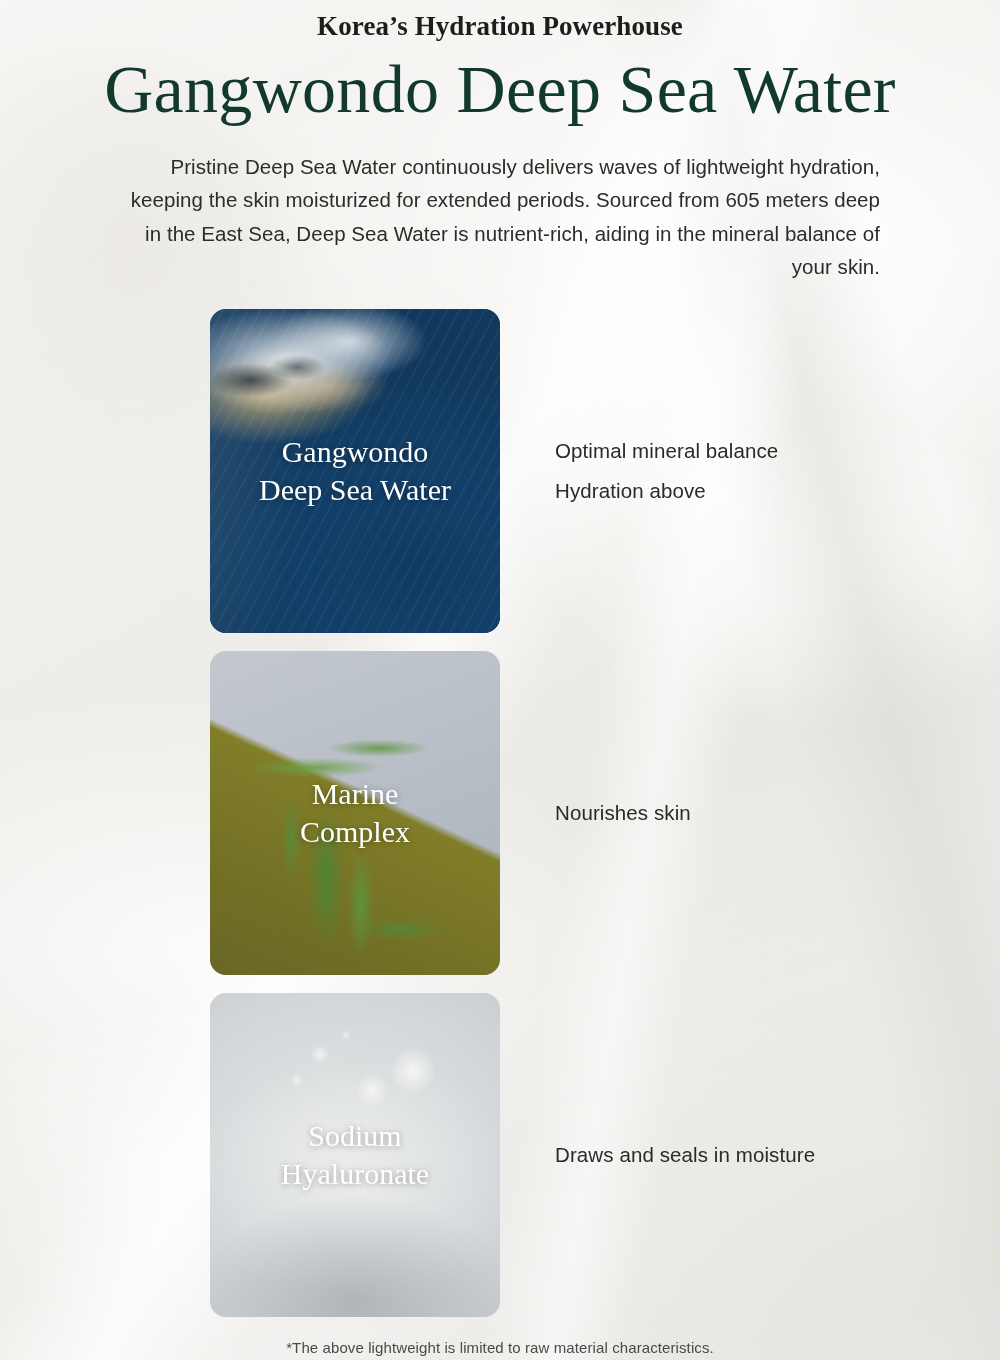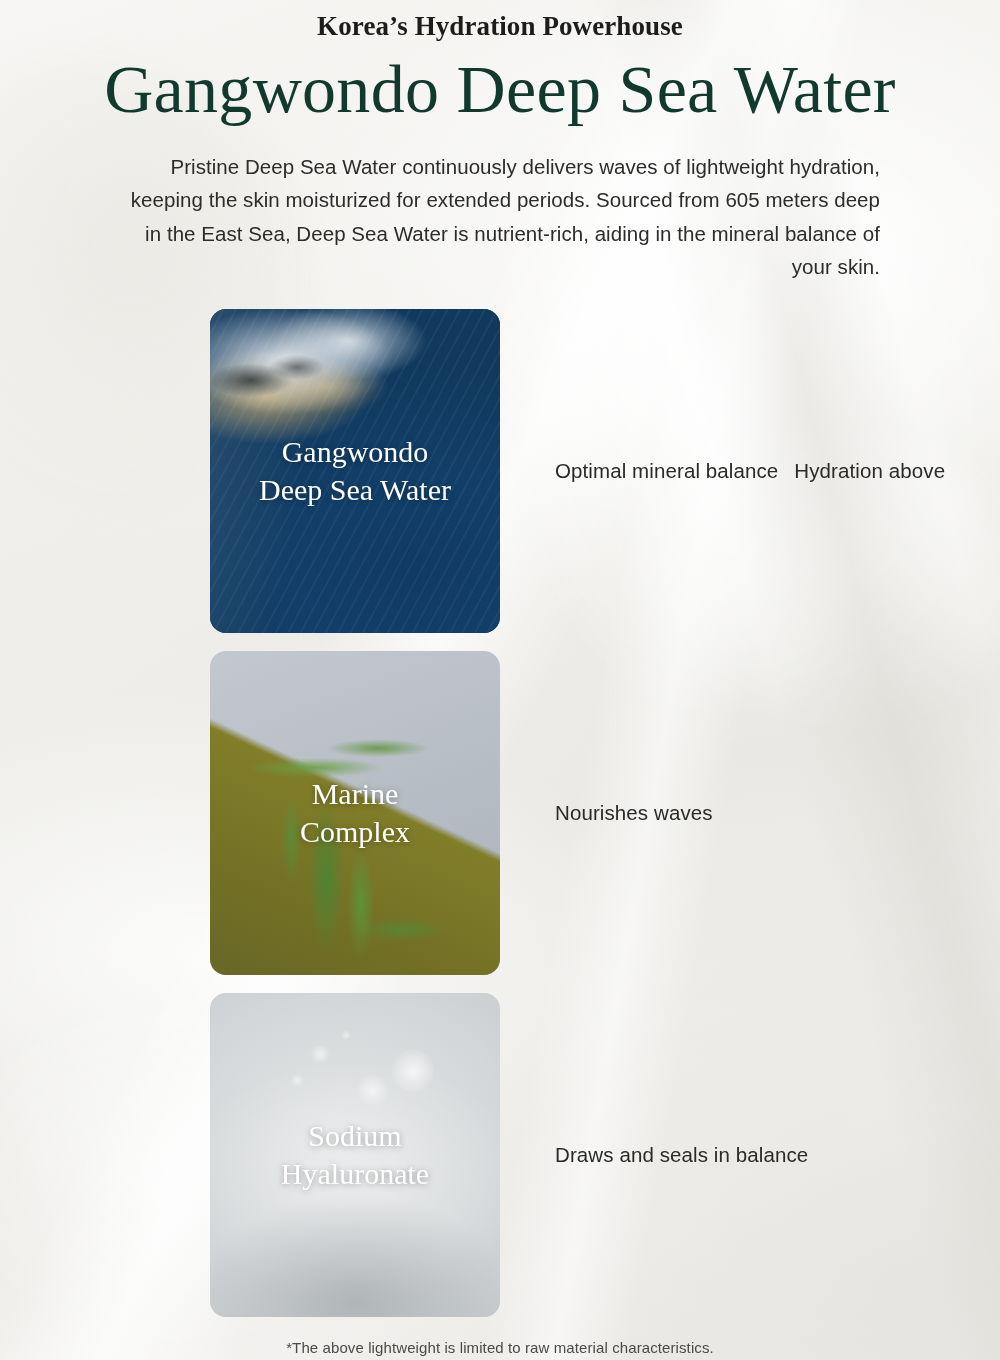--- a/index.html
+++ b/index.html
@@ -102,21 +102,21 @@
     font-family: "Liberation Serif", serif;
     font-size: 30px;
     line-height: 1.27;
     color: #ffffff;
     text-shadow: 0 1px 6px rgba(0,0,0,0.35);
     padding: 0 12px;
   }
   .benefits {
     margin-left: 55px;
     display: flex;
-    flex-direction: row;
+    flex-direction: column;
     gap: 16px;
   }
   .benefit {
     font-size: 20.5px;
     color: #2a2a28;
     letter-spacing: 0.1px;
   }
 
   
   .art-sea {
@@ -227,30 +227,30 @@
         <div class="benefit">Hydration above</div>
       </div>
     </div>
 
     <div class="row">
       <div class="thumb">
         <div class="art-algae"></div>
         <div class="thumb-label">Marine<br>Complex</div>
       </div>
       <div class="benefits">
-        <div class="benefit">Nourishes waves</div>
+        <div class="benefit">Nourishes skin</div>
       </div>
     </div>
 
     <div class="row">
       <div class="thumb">
         <div class="art-gel"></div>
         <div class="thumb-label">Sodium<br>Hyaluronate</div>
       </div>
       <div class="benefits">
-        <div class="benefit">Draws and seals in balance</div>
+        <div class="benefit">Draws and seals in moisture</div>
       </div>
     </div>
 
   </div>
 
   <div class="footnote">*The above lightweight is limited to raw material characteristics.</div>
 </div>
 
 </body></html>

